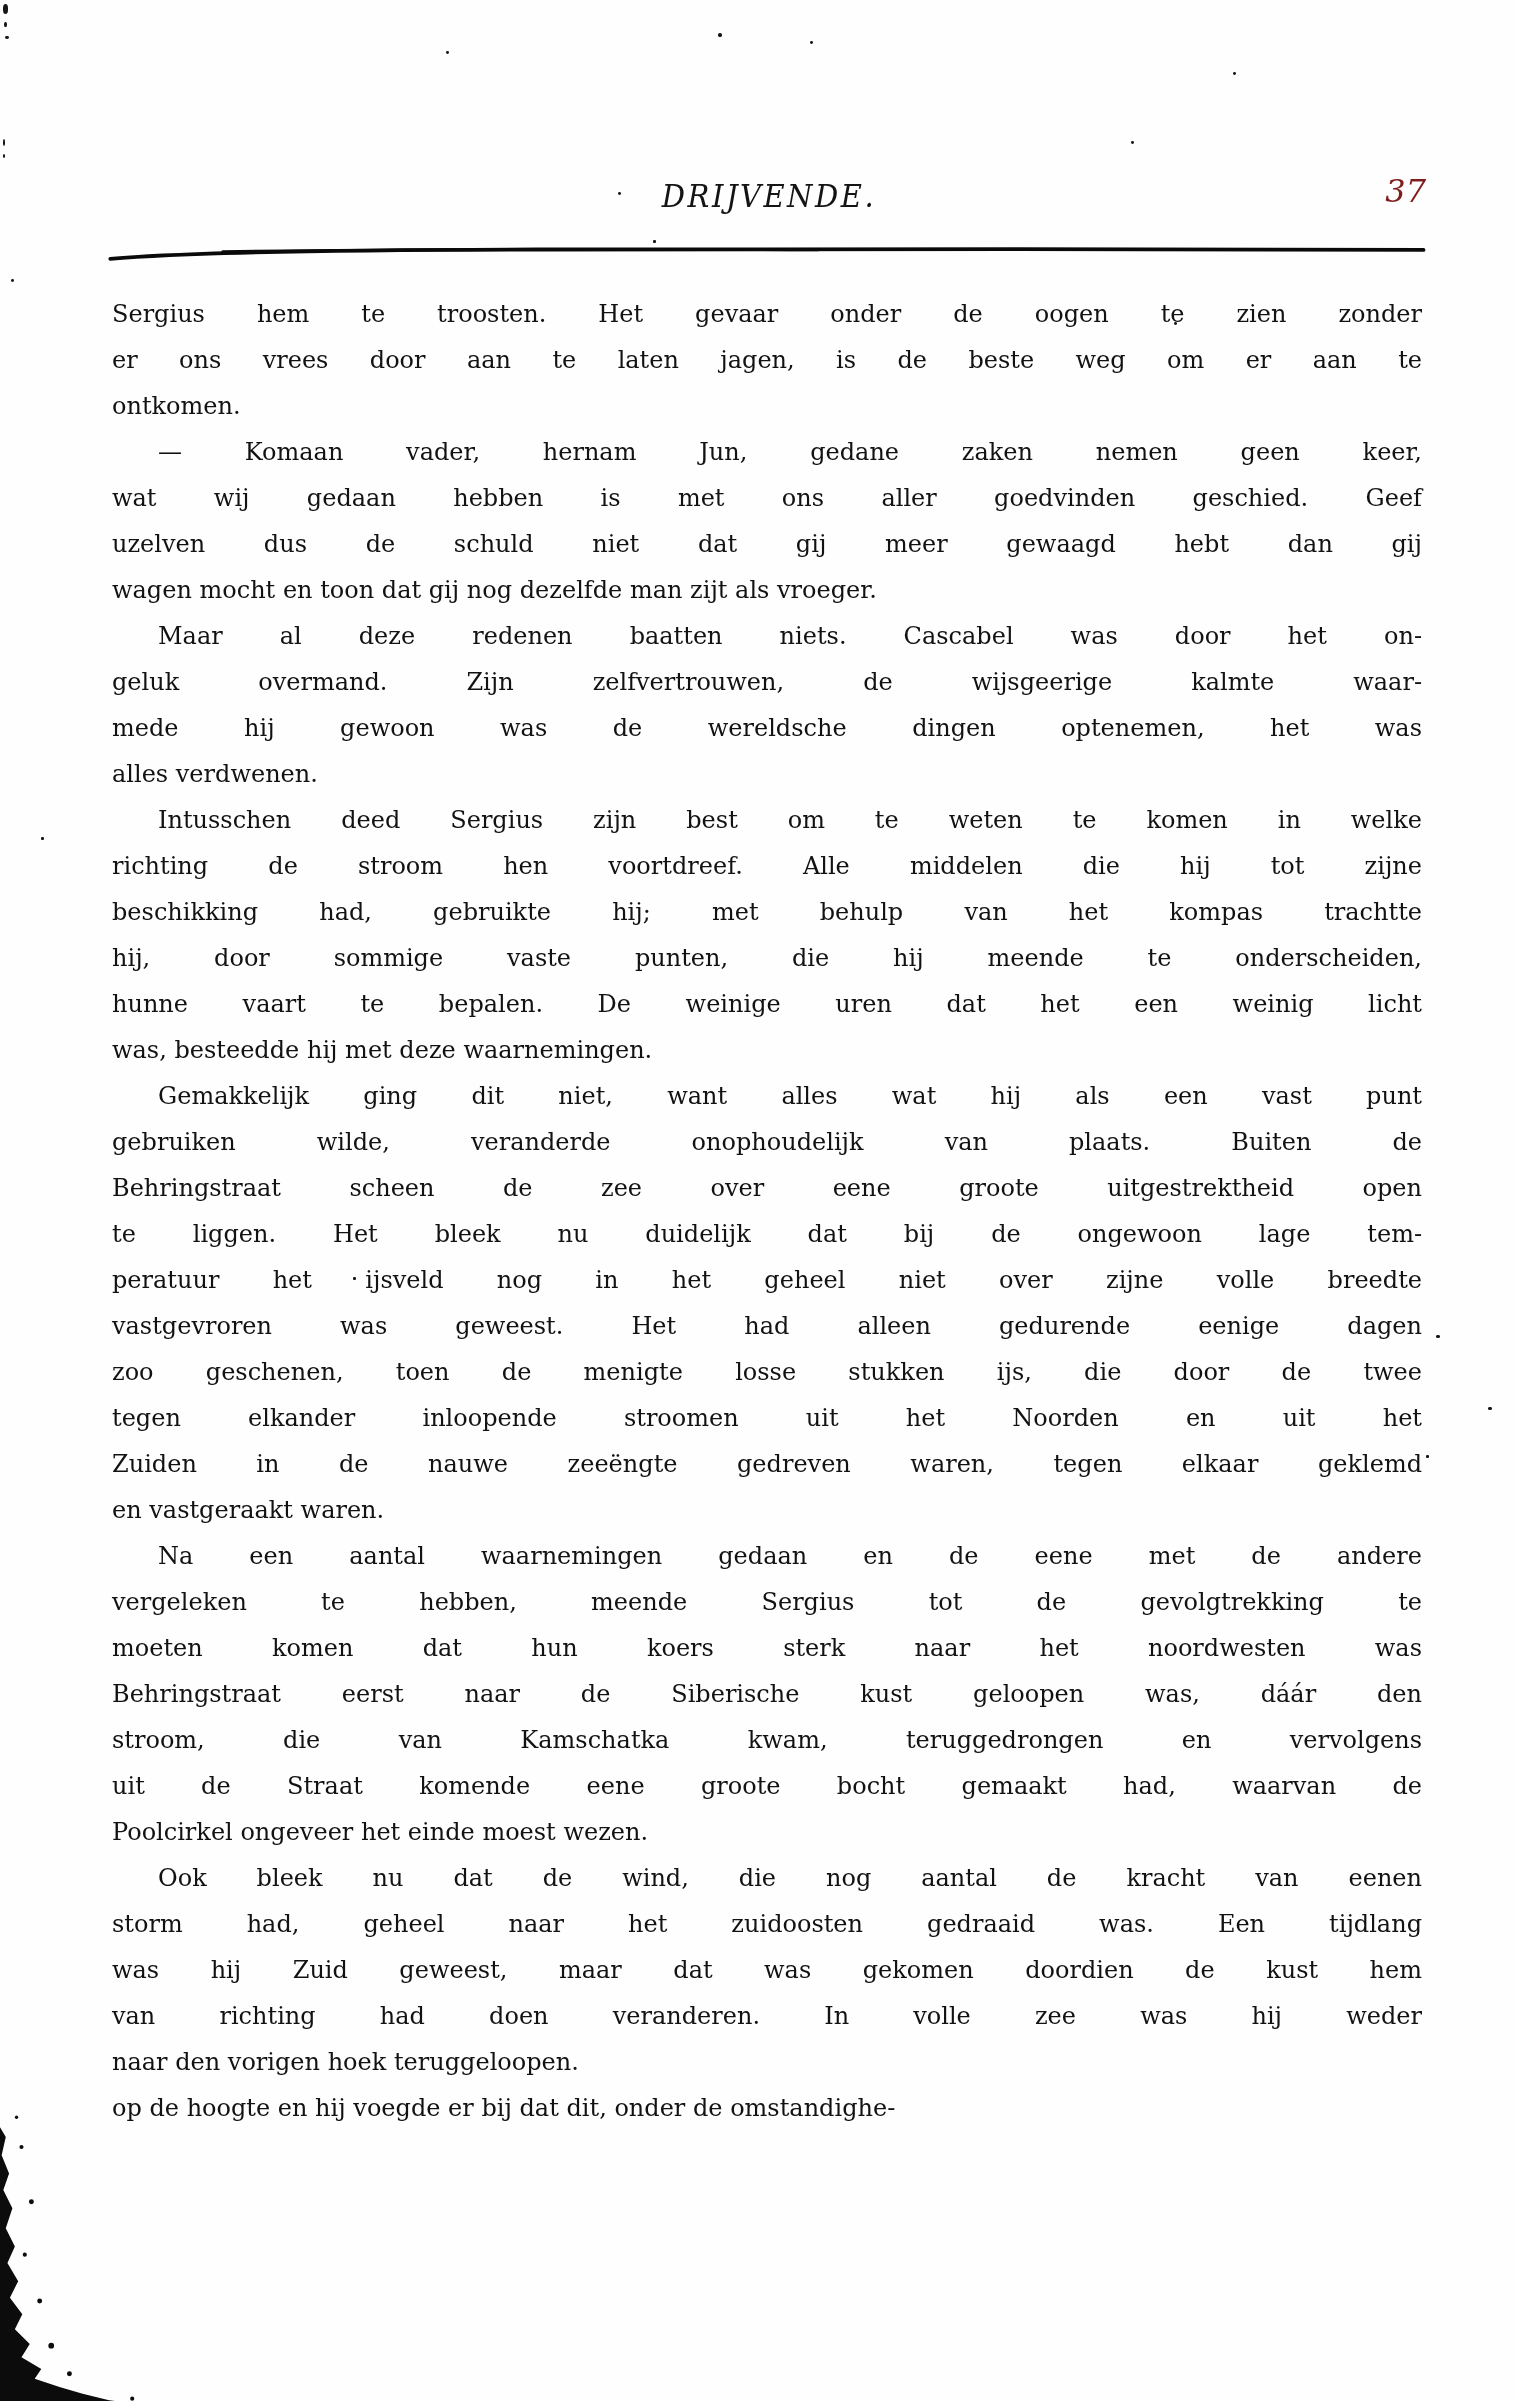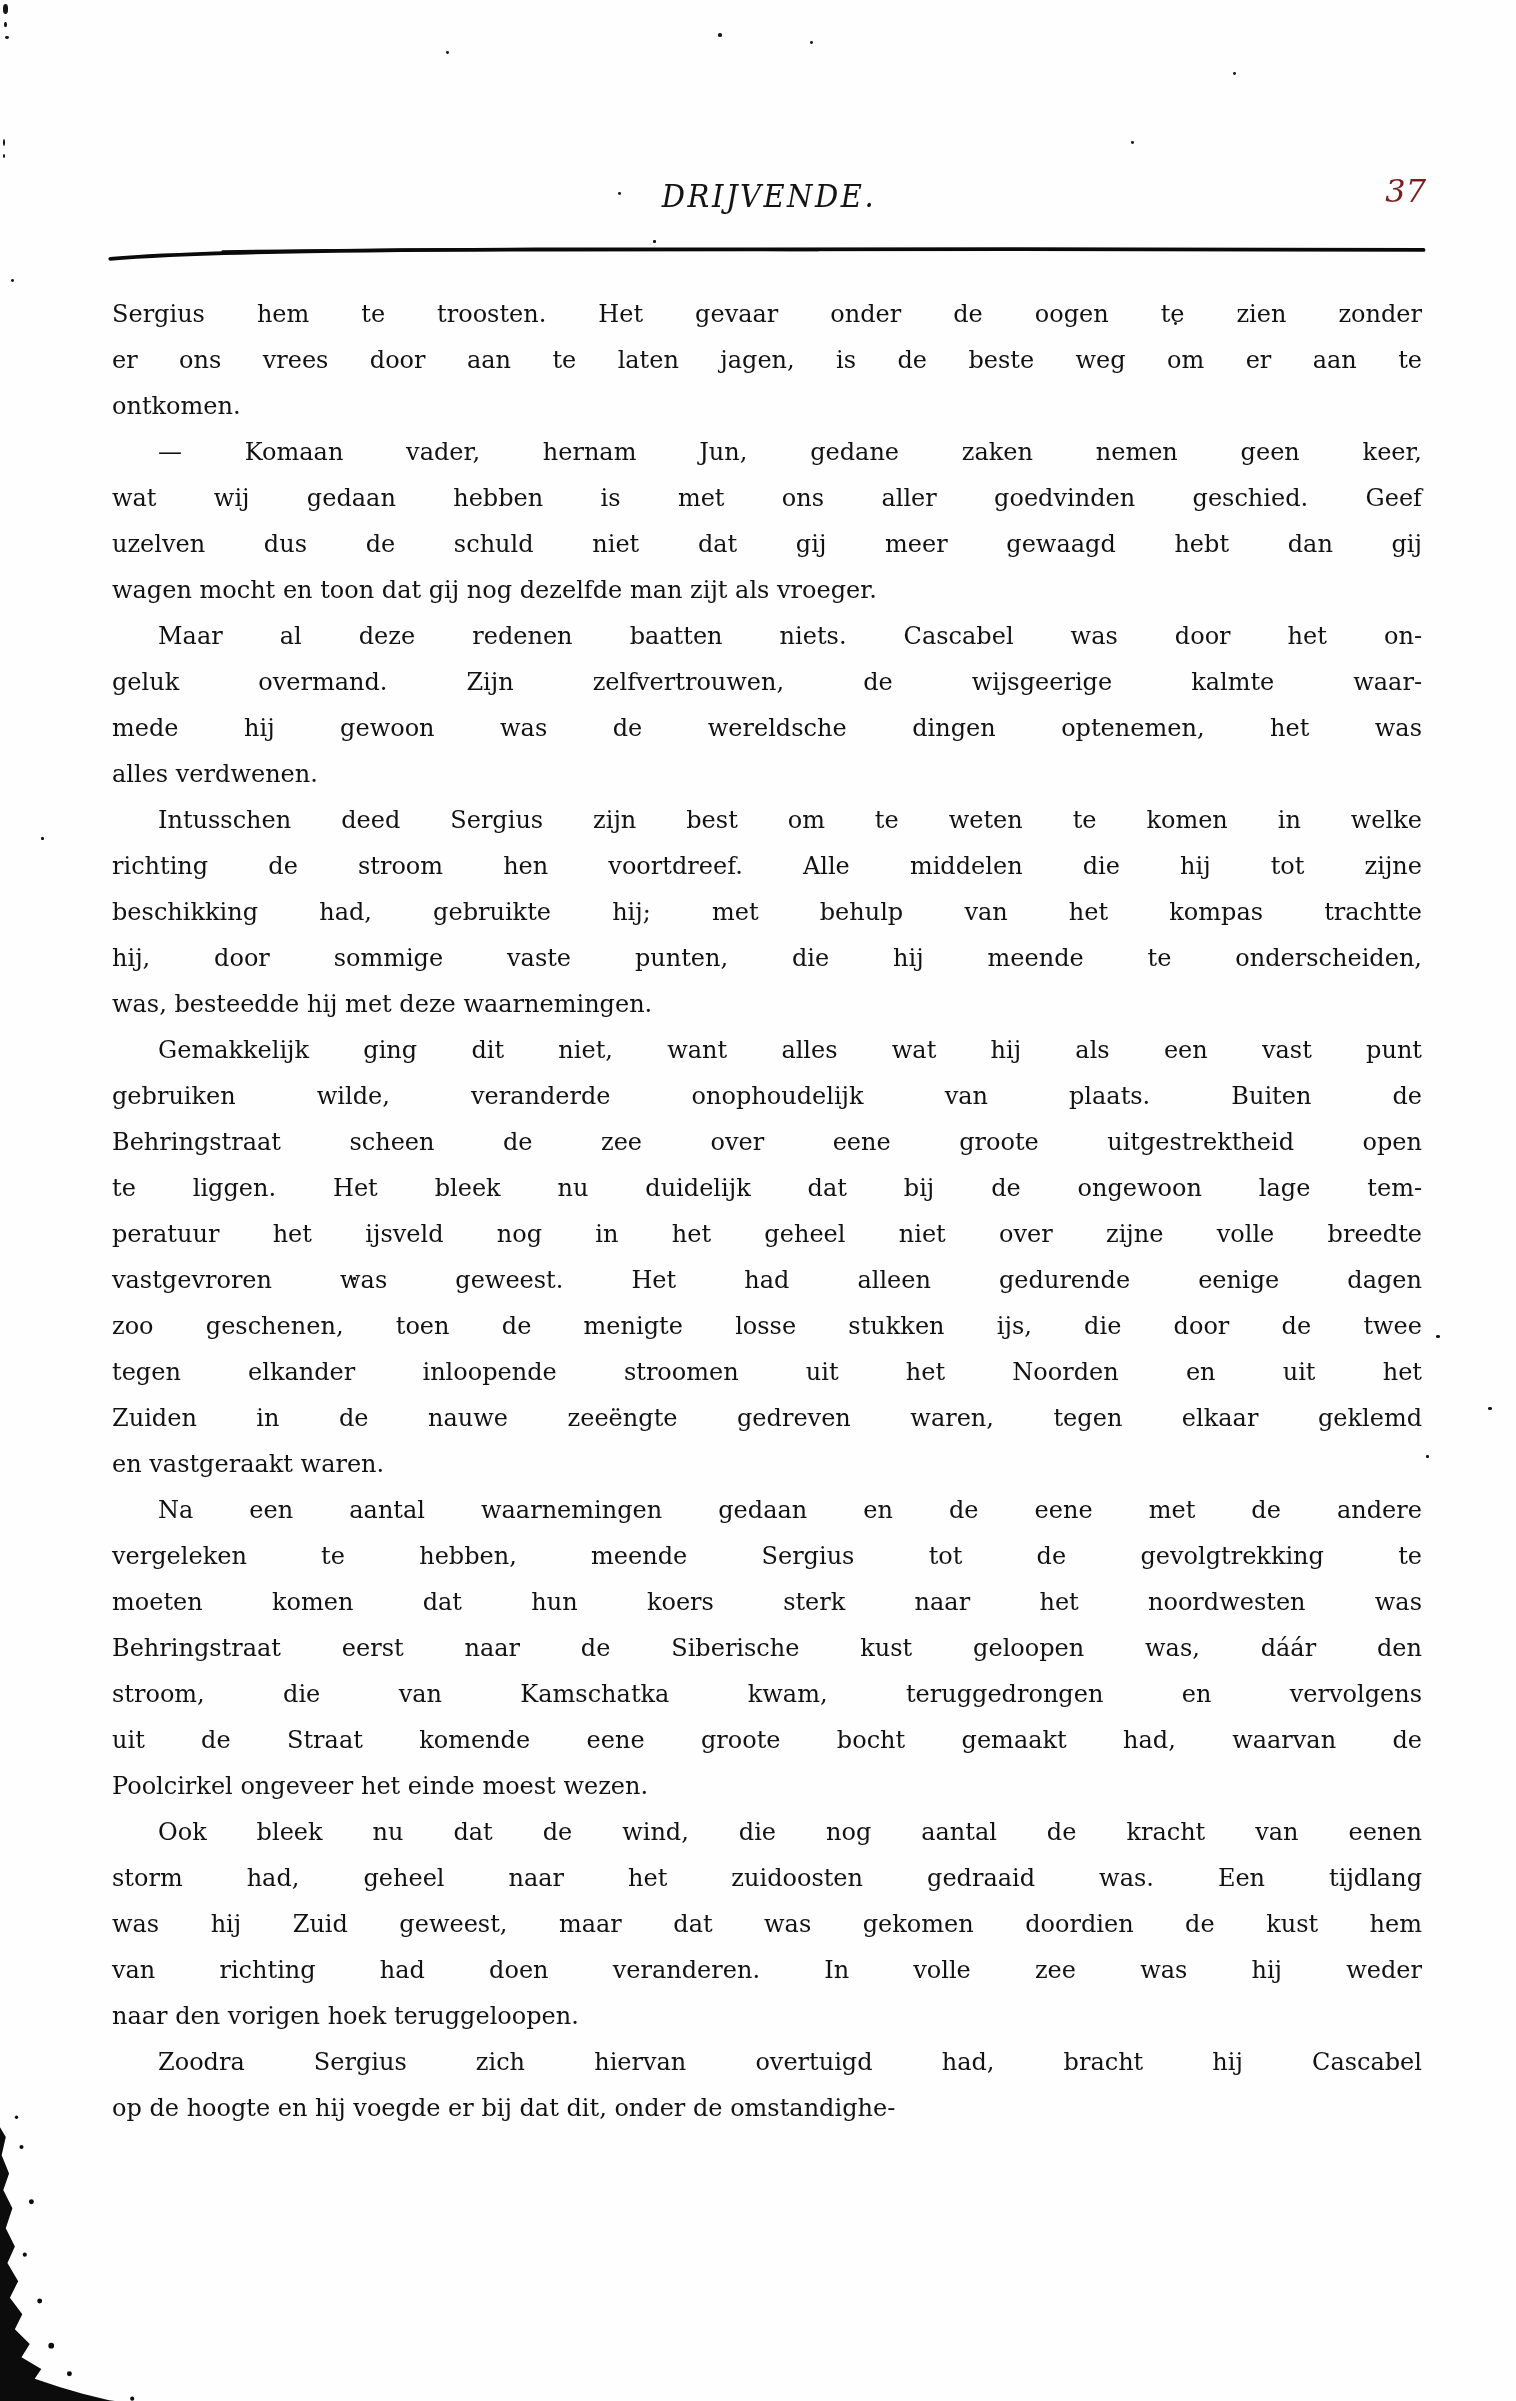--- a/index.html
+++ b/index.html
@@ -102,20 +102,21 @@
       <div class="line">uzelven dus de schuld niet dat gij meer gewaagd hebt dan gij</div>
       <div class="line par-end">wagen mocht en toon dat gij nog dezelfde man zijt als vroeger.</div>
       <div class="line indent">Maar al deze redenen baatten niets. Cascabel was door het on-</div>
       <div class="line">geluk overmand. Zijn zelfvertrouwen, de wijsgeerige kalmte waar-</div>
       <div class="line">mede hij gewoon was de wereldsche dingen optenemen, het was</div>
       <div class="line par-end">alles verdwenen.</div>
       <div class="line indent">Intusschen deed Sergius zijn best om te weten te komen in welke</div>
       <div class="line">richting de stroom hen voortdreef. Alle middelen die hij tot zijne</div>
       <div class="line">beschikking had, gebruikte hij; met behulp van het kompas trachtte</div>
       <div class="line">hij, door sommige vaste punten, die hij meende te onderscheiden,</div>
+      <div class="line">hunne vaart te bepalen. De weinige uren dat het een weinig licht</div>
       <div class="line par-end">was, besteedde hij met deze waarnemingen.</div>
       <div class="line indent">Gemakkelijk ging dit niet, want alles wat hij als een vast punt</div>
       <div class="line">gebruiken wilde, veranderde onophoudelijk van plaats. Buiten de</div>
       <div class="line">Behringstraat scheen de zee over eene groote uitgestrektheid open</div>
       <div class="line">te liggen. Het bleek nu duidelijk dat bij de ongewoon lage tem-</div>
       <div class="line">peratuur het ijsveld nog in het geheel niet over zijne volle breedte</div>
       <div class="line">vastgevroren was geweest. Het had alleen gedurende eenige dagen</div>
       <div class="line">zoo geschenen, toen de menigte losse stukken ijs, die door de twee</div>
       <div class="line">tegen elkander inloopende stroomen uit het Noorden en uit het</div>
       <div class="line">Zuiden in de nauwe zeeëngte gedreven waren, tegen elkaar geklemd</div>
@@ -125,21 +126,20 @@
       <div class="line">moeten komen dat hun koers sterk naar het noordwesten was</div>
       <div class="line">Behringstraat eerst naar de Siberische kust geloopen was, dáár den</div>
       <div class="line">stroom, die van Kamschatka kwam, teruggedrongen en vervolgens</div>
       <div class="line">uit de Straat komende eene groote bocht gemaakt had, waarvan de</div>
       <div class="line par-end">Poolcirkel ongeveer het einde moest wezen.</div>
       <div class="line indent">Ook bleek nu dat de wind, die nog aantal de kracht van eenen</div>
       <div class="line">storm had, geheel naar het zuidoosten gedraaid was. Een tijdlang</div>
       <div class="line">was hij Zuid geweest, maar dat was gekomen doordien de kust hem</div>
       <div class="line">van richting had doen veranderen. In volle zee was hij weder</div>
       <div class="line par-end">naar den vorigen hoek teruggeloopen.</div>
-      <div class="line indent">Zoodra Sergius zich hiervan overtuigd had, bracht hij Cascabel</div>
       <div class="line par-end">op de hoogte en hij voegde er bij dat dit, onder de omstandighe-</div>
     </div>
 
   <svg class="blotch" viewBox="0 0 190 360" preserveAspectRatio="none">
     <path d="M0,28 L7,40 2,62 11,84 4,104 15,126 7,150 18,172 9,192 22,214 12,234 27,254 18,272 36,290 26,306 50,320 42,332 72,342 100,350 132,358 150,360 0,360 Z" fill="#0c0c0c"></path>
     <circle cx="26" cy="52" r="2.5" fill="#0c0c0c"></circle>
     <circle cx="38" cy="118" r="3" fill="#0c0c0c"></circle>
     <circle cx="30" cy="182" r="2.5" fill="#0c0c0c"></circle>
     <circle cx="48" cy="238" r="3" fill="#0c0c0c"></circle>
     <circle cx="62" cy="292" r="3.5" fill="#0c0c0c"></circle>

